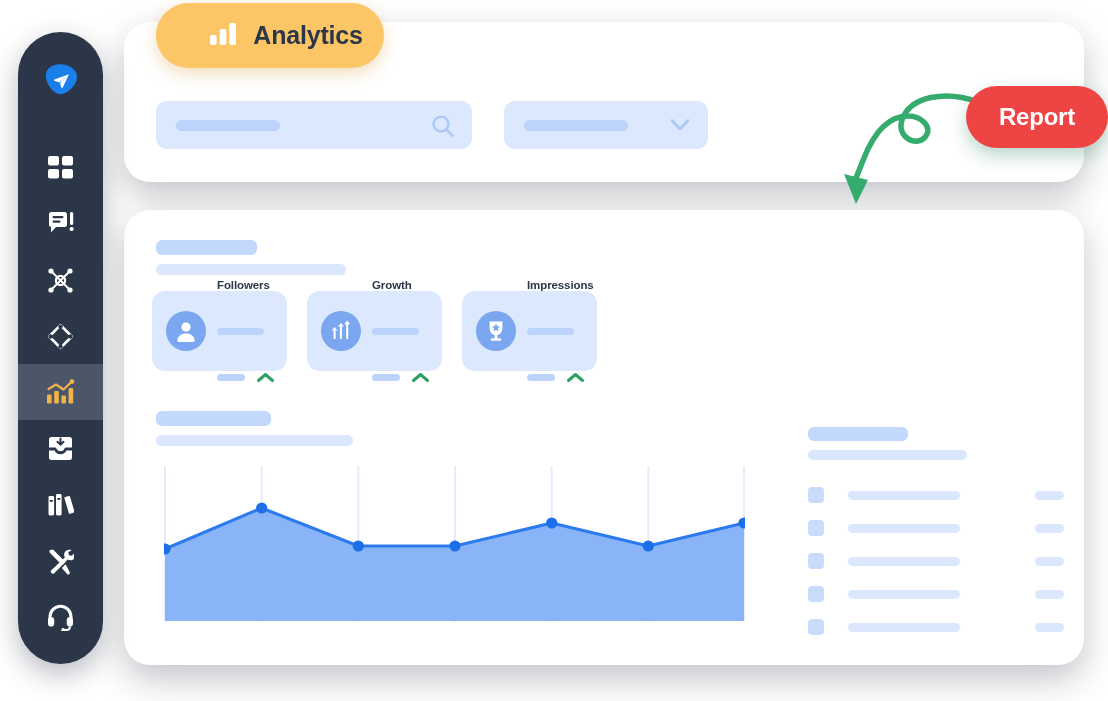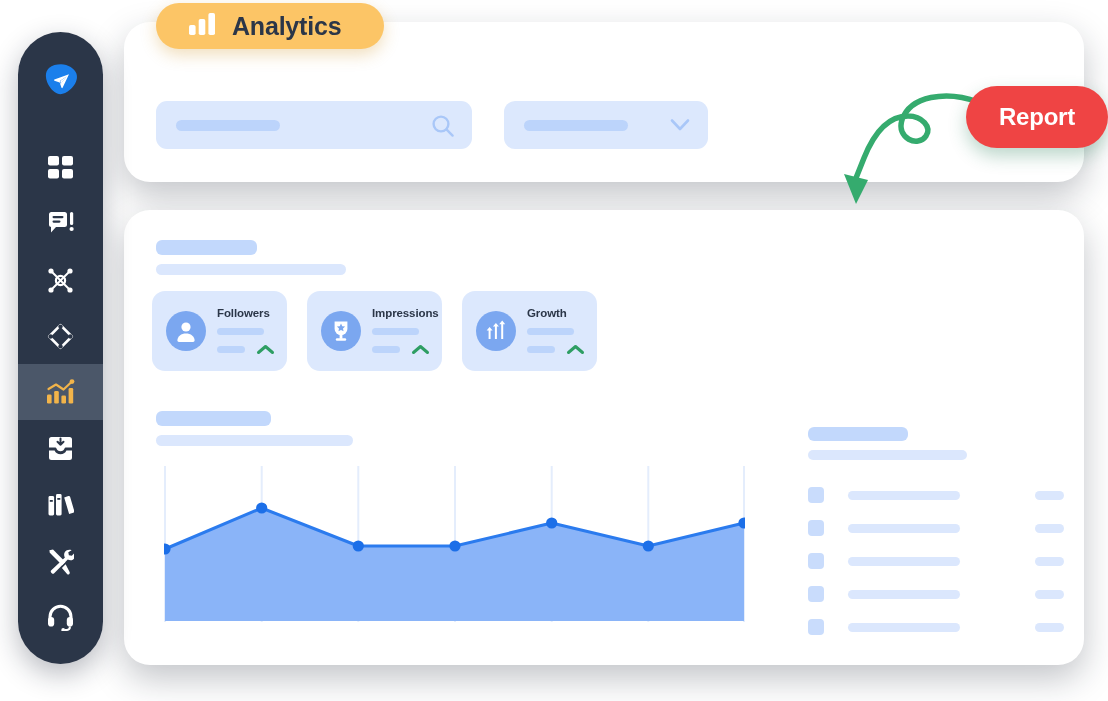--- a/index.html
+++ b/index.html
@@ -61,29 +61,30 @@
     width: 960px;
     height: 455px;
   }
 
   
   #analytics-badge {
     position: absolute;
     left: 156px;
     top: 3px;
     width: 228px;
-    height: 46px;
+    height: 65px;
     background: #fcc566;
     border-radius: 34px;
     display: flex;
     align-items: center;
     padding-left: 31px;
     box-sizing: border-box;
     box-shadow: 0 6px 16px rgba(210,150,40,0.30);
     z-index: 20;
+    justify-content: center;
   }
   #analytics-badge .badge-label {
     font-size: 25px;
     font-weight: bold;
     color: #2b3648;
     margin-left: 15px;
     letter-spacing: -0.2px;
   }
 
   
@@ -207,20 +208,21 @@
     background: #7ba7f0;
     display: flex;
     align-items: center;
     justify-content: center;
     flex: none;
   }
   .stat-body {
     margin-left: 11px;
     display: flex;
     flex-direction: column;
+    gap: 28px;
   }
   .stat-title {
     font-size: 11.5px;
     font-weight: bold;
     color: #2b3648;
     letter-spacing: -0.1px;
     white-space: nowrap;
   }
   .stat-bar-1 {
     width: 47px;
@@ -491,52 +493,52 @@
           </svg>
         </span>
       </span>
     </span>
   </div>
 
 
   <div class="stat-card">
     <span class="stat-icon-circle">
       <svg width="26" height="26" viewBox="0 0 26 26">
-        <path d="M6.6 3.6h12.8v7.2a6.4 6.4 0 0 1-12.8 0V3.6Z" fill="#ffffff"></path>
-        <rect x="11.6" y="16.6" width="2.8" height="4.2" fill="#ffffff"></rect>
-        <rect x="7.8" y="20.2" width="10.4" height="2.6" rx="1.2" fill="#ffffff"></rect>
-        <path d="M13 5.6l1.25 2.6 2.85.35-2.1 1.95.55 2.8L13 12l-2.55 1.3.55-2.8-2.1-1.95 2.85-.35L13 5.6Z" fill="#7ba7f0"></path>
+        <g fill="#ffffff">
+          <path d="M5.6 21V12.6l-2 0 3-3.6 3 3.6-2 0V21h-2Z"></path>
+          <path d="M11.9 21V8.6l-2 0 3-3.6 3 3.6-2 0V21h-2Z"></path>
+          <path d="M18.2 21V6.2l-2 0 3-3.6 3 3.6-2 0V21h-2Z"></path>
+        </g>
       </svg>
     </span>
     <span class="stat-body">
-      <span class="stat-title">Impressions</span>
+      <span class="stat-title">Growth</span>
       <span class="stat-bar-1"></span>
       <span class="stat-row2">
         <span class="stat-bar-2"></span>
         <span class="trend">
           <svg width="19" height="11" viewBox="0 0 19 11">
             <polyline points="2.5,8.5 9.5,2.5 16.5,8.5" fill="none" stroke="#2e9e63" stroke-width="3" stroke-linecap="round" stroke-linejoin="round"></polyline>
           </svg>
         </span>
       </span>
     </span>
   </div>
 
   <div class="stat-card">
     <span class="stat-icon-circle">
       <svg width="26" height="26" viewBox="0 0 26 26">
-        <g fill="#ffffff">
-          <path d="M5.6 21V12.6l-2 0 3-3.6 3 3.6-2 0V21h-2Z"></path>
-          <path d="M11.9 21V8.6l-2 0 3-3.6 3 3.6-2 0V21h-2Z"></path>
-          <path d="M18.2 21V6.2l-2 0 3-3.6 3 3.6-2 0V21h-2Z"></path>
-        </g>
+        <path d="M6.6 3.6h12.8v7.2a6.4 6.4 0 0 1-12.8 0V3.6Z" fill="#ffffff"></path>
+        <rect x="11.6" y="16.6" width="2.8" height="4.2" fill="#ffffff"></rect>
+        <rect x="7.8" y="20.2" width="10.4" height="2.6" rx="1.2" fill="#ffffff"></rect>
+        <path d="M13 5.6l1.25 2.6 2.85.35-2.1 1.95.55 2.8L13 12l-2.55 1.3.55-2.8-2.1-1.95 2.85-.35L13 5.6Z" fill="#7ba7f0"></path>
       </svg>
     </span>
     <span class="stat-body">
-      <span class="stat-title">Growth</span>
+      <span class="stat-title">Impressions</span>
       <span class="stat-bar-1"></span>
       <span class="stat-row2">
         <span class="stat-bar-2"></span>
         <span class="trend">
           <svg width="19" height="11" viewBox="0 0 19 11">
             <polyline points="2.5,8.5 9.5,2.5 16.5,8.5" fill="none" stroke="#2e9e63" stroke-width="3" stroke-linecap="round" stroke-linejoin="round"></polyline>
           </svg>
         </span>
       </span>
     </span>

